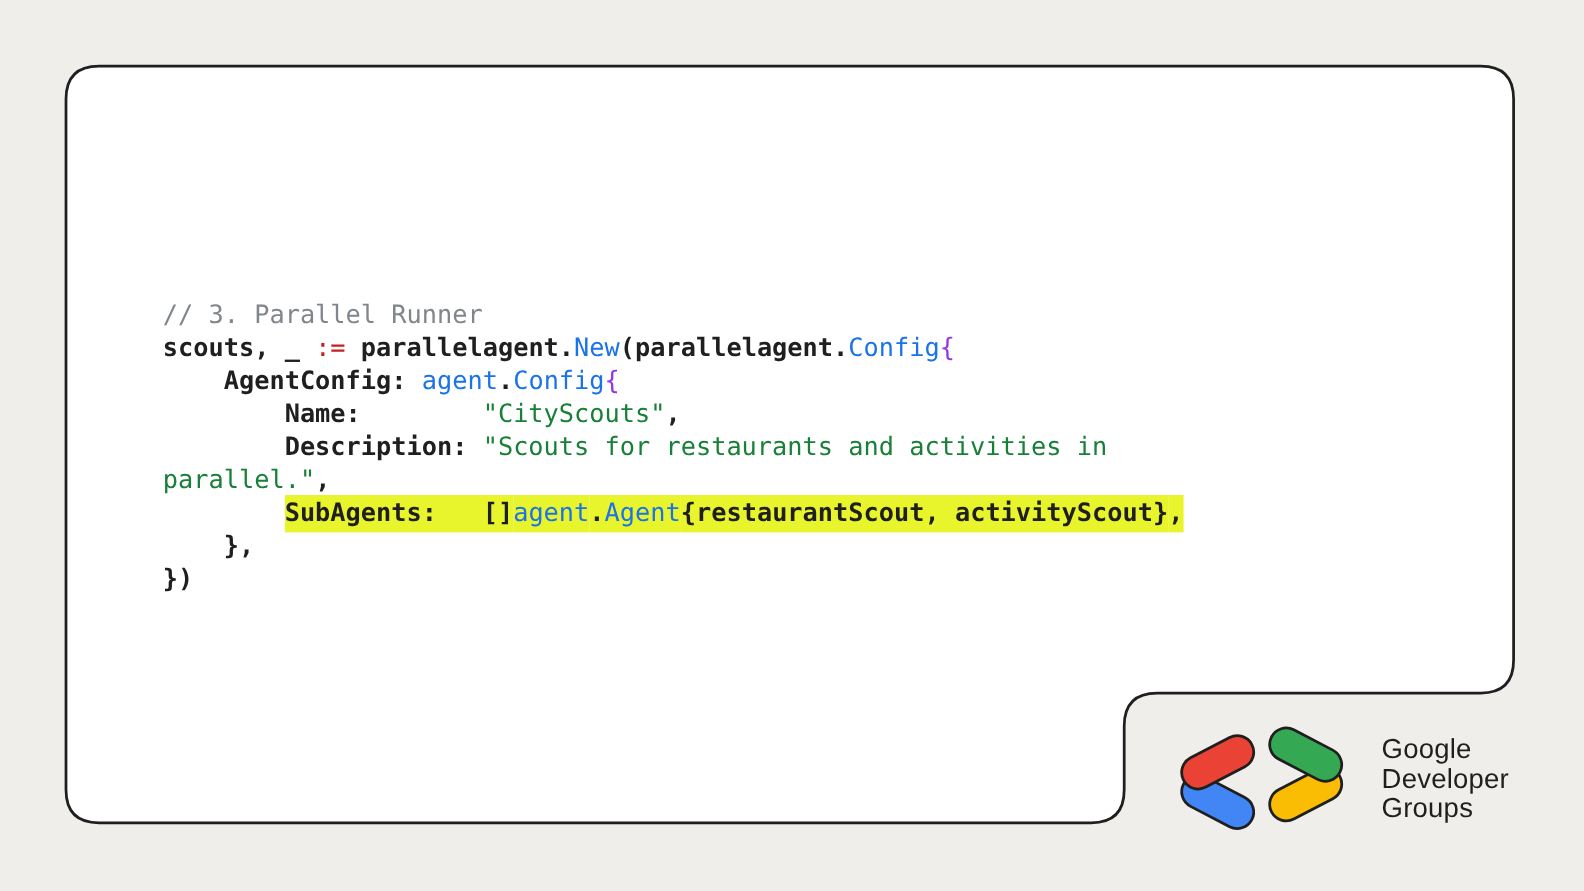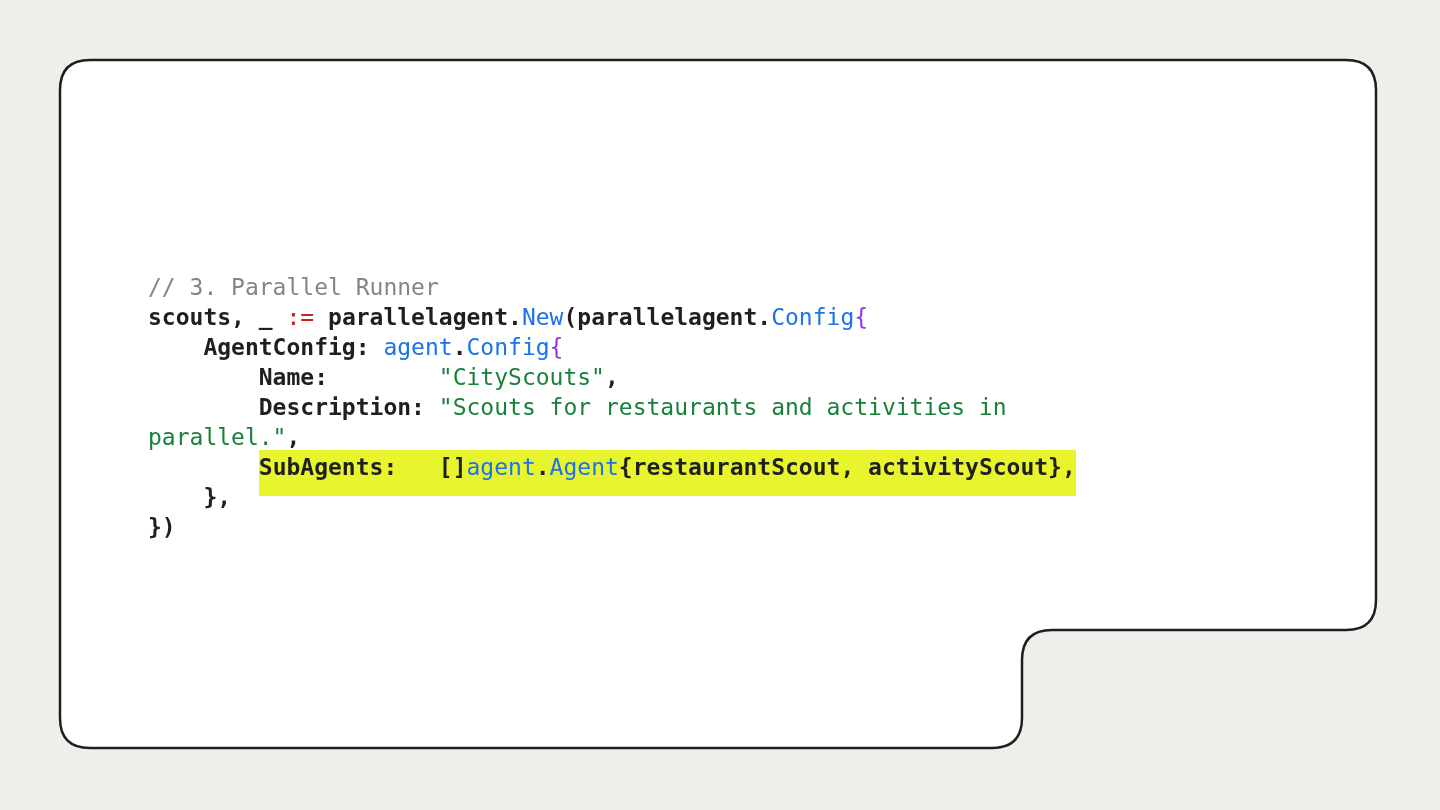--- a/index.html
+++ b/index.html
@@ -39,21 +39,21 @@
   .code-line { height: 30px; }
   .c-plain    { color: var(--code-plain,   #1f1f1f); font-weight: bold; }
   .c-comment  { color: var(--code-comment, #80868b); }
   .c-operator { color: var(--code-operator,#c5221f); }
   .c-blue     { color: var(--code-blue,    #1a73e8); }
   .c-string   { color: var(--code-string,  #188038); }
   .c-brace    { color: var(--code-brace,   #9334e6); }
   .hl {
     background: var(--code-highlight, #e9f52c);
     padding-top: 4px;
-    padding-bottom: 16px;
+    padding-bottom: 4px;
   }
   
   .logo {
     position: absolute;
     left: 1062px;
     top: 658px;
     display: flex;
     align-items: center;
     gap: 24px;
   }
@@ -70,14 +70,29 @@
 <body>
 
 <div class="slide">
 
   <svg class="card-svg" viewBox="0 0 1440 810" aria-hidden="true">
     <path d="M 90,60 H 1346 Q 1376,60 1376,90 V 600 Q 1376,630 1346,630 H 1052 Q 1022,630 1022,660 V 718 Q 1022,748 992,748 H 90 Q 60,748 60,718 V 90 Q 60,60 90,60 Z" fill="#ffffff" stroke="#1f1f1f" stroke-width="2.5"></path>
   </svg>
 
   <pre class="code"><div class="code-line"><span class="c-comment">// 3. Parallel Runner</span></div><div class="code-line"><span class="c-plain">scouts, _ </span><span class="c-operator">:=</span><span class="c-plain"> parallelagent.</span><span class="c-blue">New</span><span class="c-plain">(parallelagent.</span><span class="c-blue">Config</span><span class="c-brace">{</span></div><div class="code-line"><span class="c-plain">    AgentConfig: </span><span class="c-blue">agent</span><span class="c-plain">.</span><span class="c-blue">Config</span><span class="c-brace">{</span></div><div class="code-line"><span class="c-plain">        Name:        </span><span class="c-string">"CityScouts"</span><span class="c-plain">,</span></div><div class="code-line"><span class="c-plain">        Description: </span><span class="c-string">"Scouts for restaurants and activities in</span></div><div class="code-line"><span class="c-string">parallel."</span><span class="c-plain">,</span></div><div class="code-line"><span class="c-plain">        </span><span class="c-plain hl">SubAgents:   []</span><span class="c-blue hl">agent</span><span class="c-plain hl">.</span><span class="c-blue hl">Agent</span><span class="c-plain hl">{restaurantScout, activityScout}</span><span class="c-plain hl">,</span></div><div class="code-line"><span class="c-plain">    },</span></div><div class="code-line"><span class="c-plain">})</span></div></pre>
 
+  <div class="logo">
+    <svg class="logo-icon" viewBox="0 0 170 100" aria-hidden="true">
+
+      <rect x="10" y="56" width="70" height="30" rx="15" transform="rotate(27.5 45 71)" stroke="#1f1f1f" stroke-width="2.5" fill="#4285f4"></rect>
+      <rect x="10" y="20" width="70" height="30" rx="15" transform="rotate(-27.5 45 35)" stroke="#1f1f1f" stroke-width="2.5" fill="#ea4335"></rect>
+
+      <rect x="90" y="49" width="70" height="30" rx="15" transform="rotate(-27.5 125 64)" stroke="#1f1f1f" stroke-width="2.5" fill="#fbbc04"></rect>
+      <rect x="90" y="13" width="70" height="30" rx="15" transform="rotate(27.5 125 28)" stroke="#1f1f1f" stroke-width="2.5" fill="#34a853"></rect>
+    </svg>
+    <div class="logo-text">
+      <div>Google</div>
+      <div>Developer</div>
+      <div>Groups</div>
+    </div>
+  </div>
 
 </div>
 
 </body></html>

